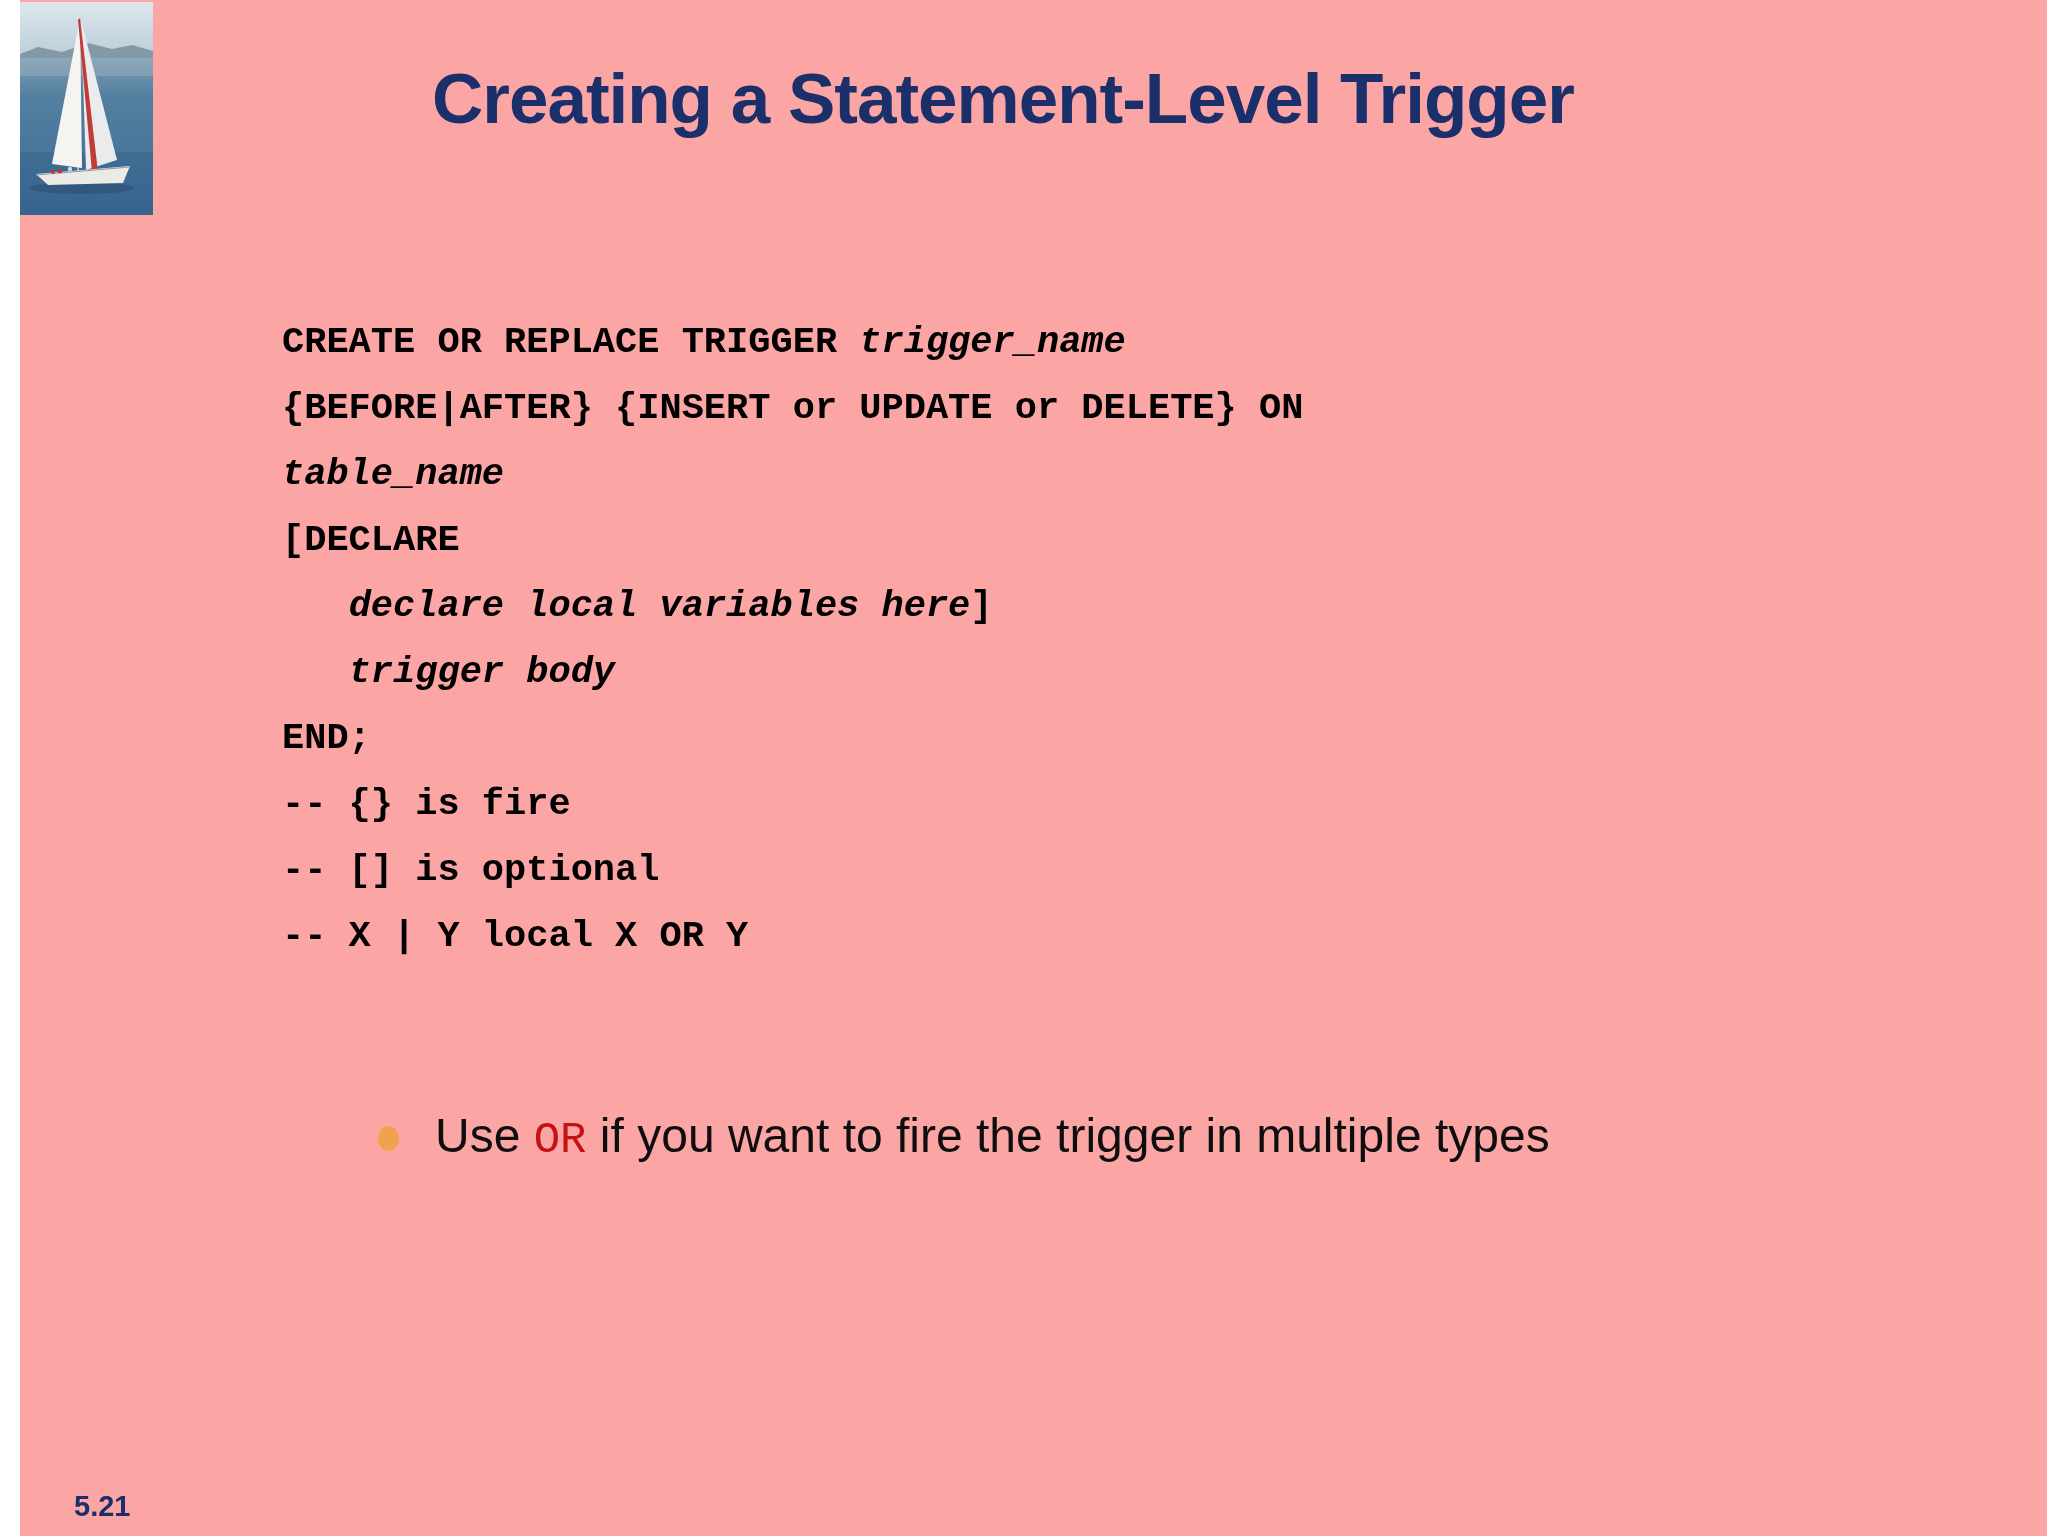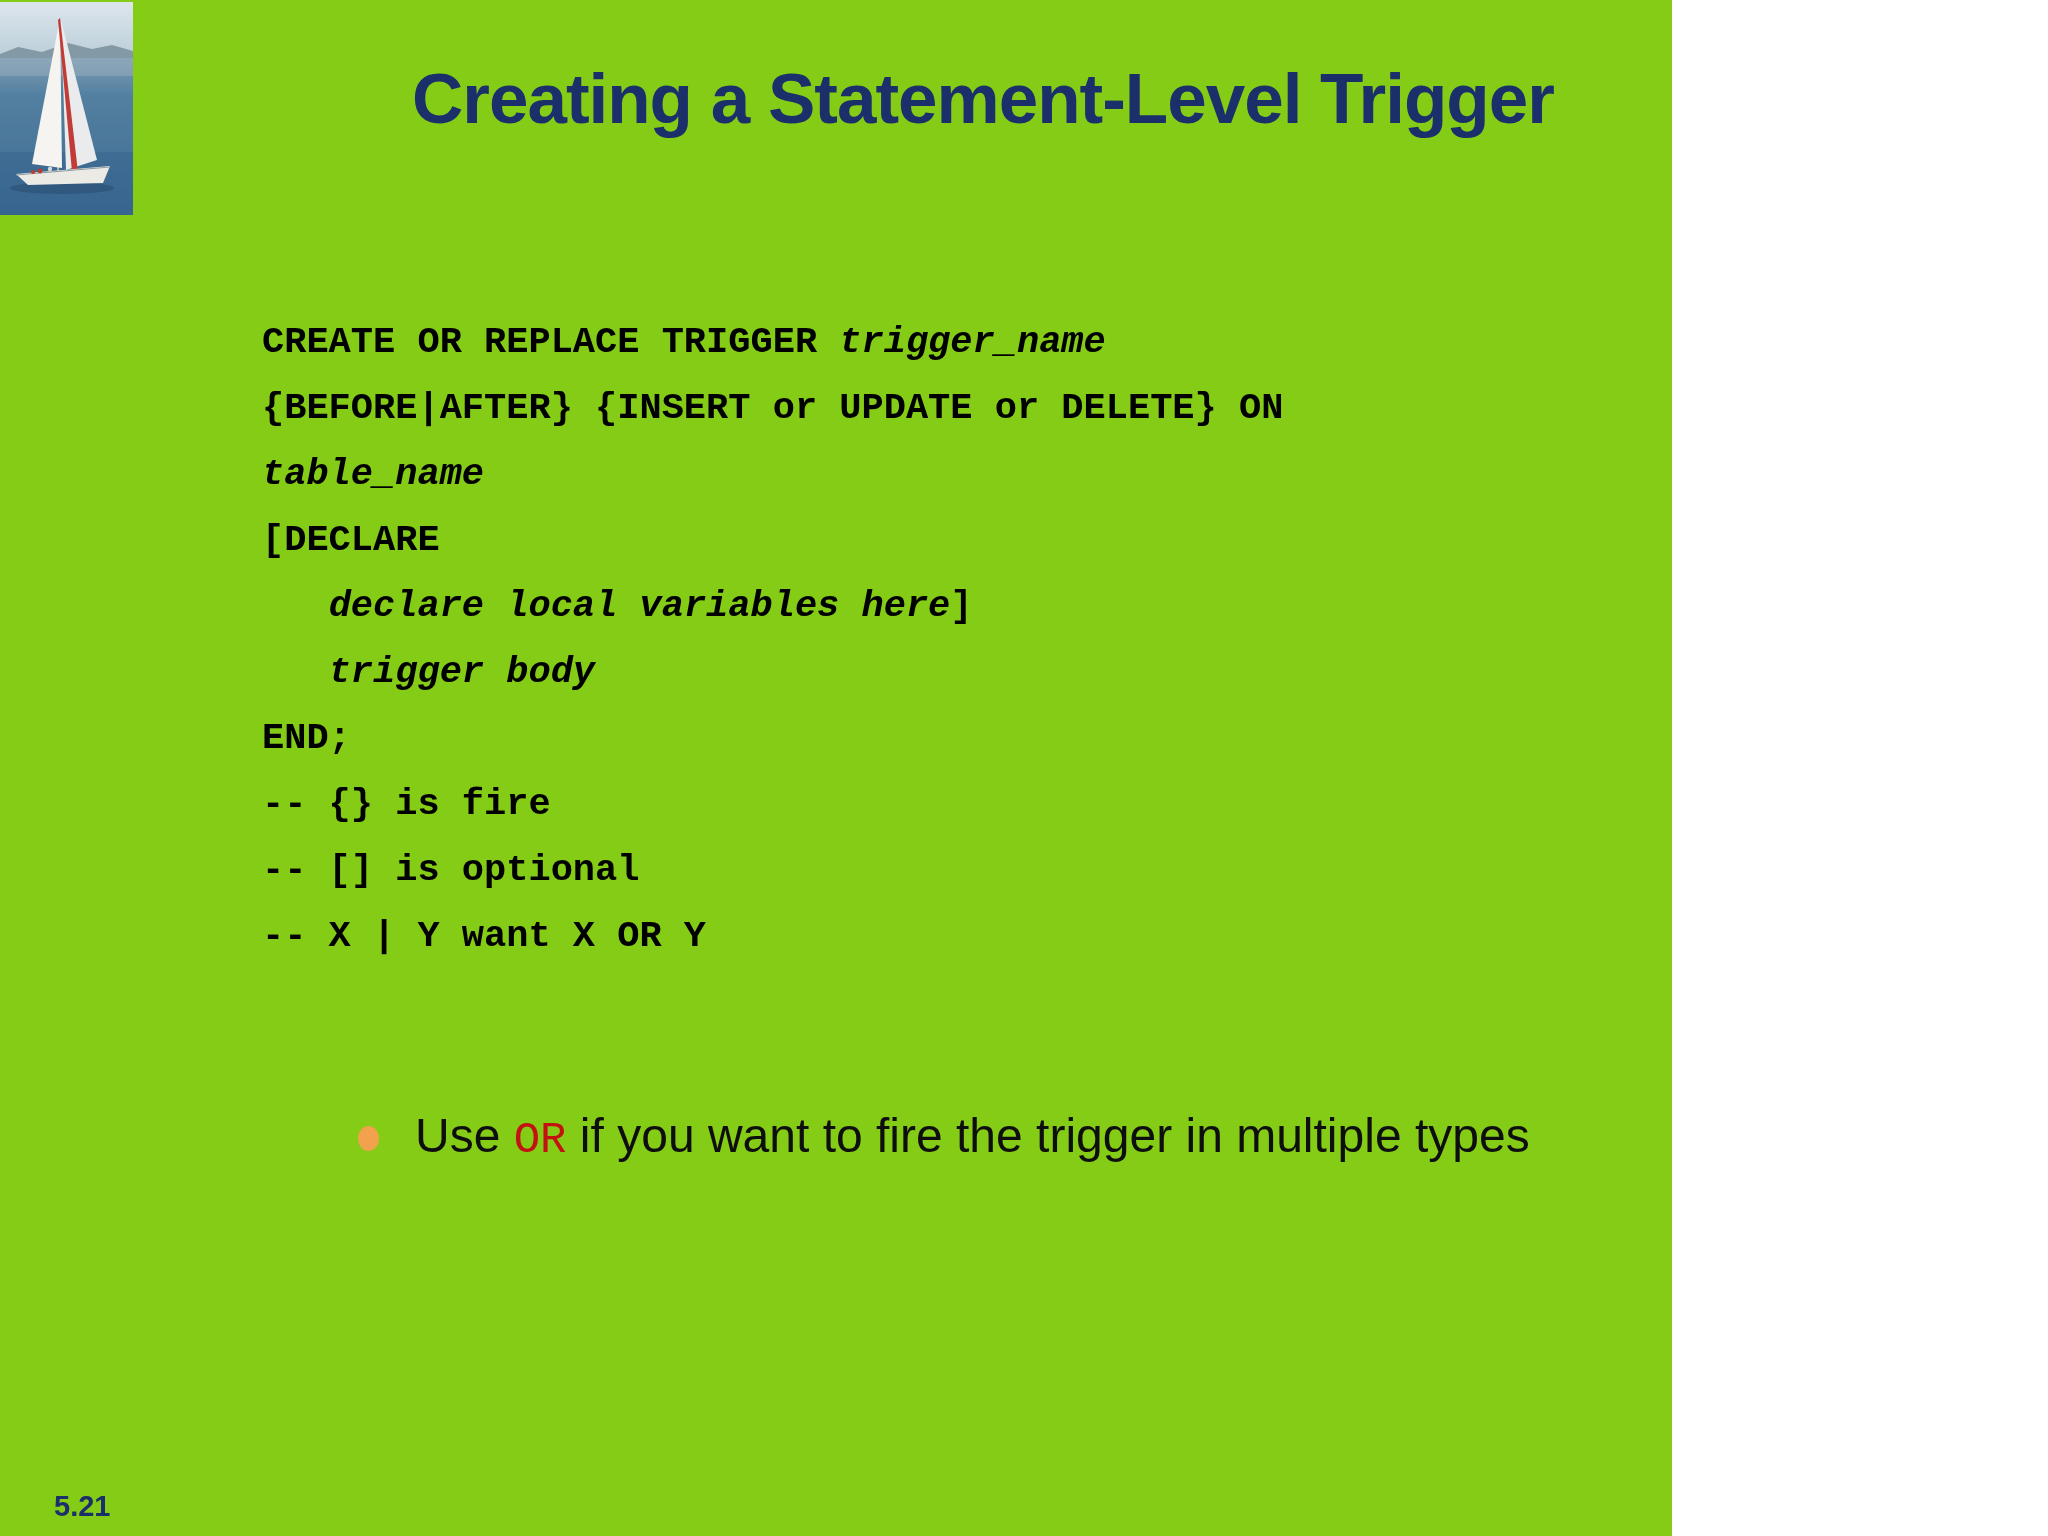--- a/index.html
+++ b/index.html
@@ -1,19 +1,20 @@
 <!DOCTYPE html>
 <html><head>
 <meta charset="utf-8">
 <style>
   html,body { margin:0; padding:0; background:#ffffff; }
   .slide {
-    position:relative; width:1672px; height:1536px;
-    background:#84cc16; overflow:hidden;
+    position:relative; width:2027px; height:1536px;
+    background:#fca5a5; overflow:hidden;
     font-family:"Liberation Sans", sans-serif;
+    margin-left:20px;
   }
 
   
   .logo { position:absolute; left:0; top:2px; width:133px; height:213px; }
   .logo svg { display:block; width:100%; height:100%; }
 
   
   .title {
     position:absolute; left:412px; top:58px;
     font-size:71px; font-weight:bold; color:#1b2f6b;
@@ -94,21 +95,21 @@
   <div class="code">
     <div class="code-line"><span>CREATE OR REPLACE TRIGGER </span><span class="it">trigger_name</span></div>
     <div class="code-line"><span>{BEFORE|AFTER} {INSERT or UPDATE or DELETE} ON</span></div>
     <div class="code-line"><span class="it">table_name</span></div>
     <div class="code-line"><span>[DECLARE</span></div>
     <div class="code-line"><span>   </span><span class="it">declare local variables here</span><span>]</span></div>
     <div class="code-line"><span>   </span><span class="it">trigger body</span></div>
     <div class="code-line"><span>END;</span></div>
     <div class="code-line"><span>-- {} is fire</span></div>
     <div class="code-line"><span>-- [] is optional</span></div>
-    <div class="code-line"><span>-- X | Y want X OR Y</span></div>
+    <div class="code-line"><span>-- X | Y local X OR Y</span></div>
   </div>
 
   <div class="bullet-row">
     <div class="bullet-dot"></div>
     <div class="bullet-text"><span>Use </span><span class="or-kw">OR</span><span> if you want to fire the trigger in multiple types</span></div>
   </div>
 
   <div class="footer">5.21</div>
 
 </div>

